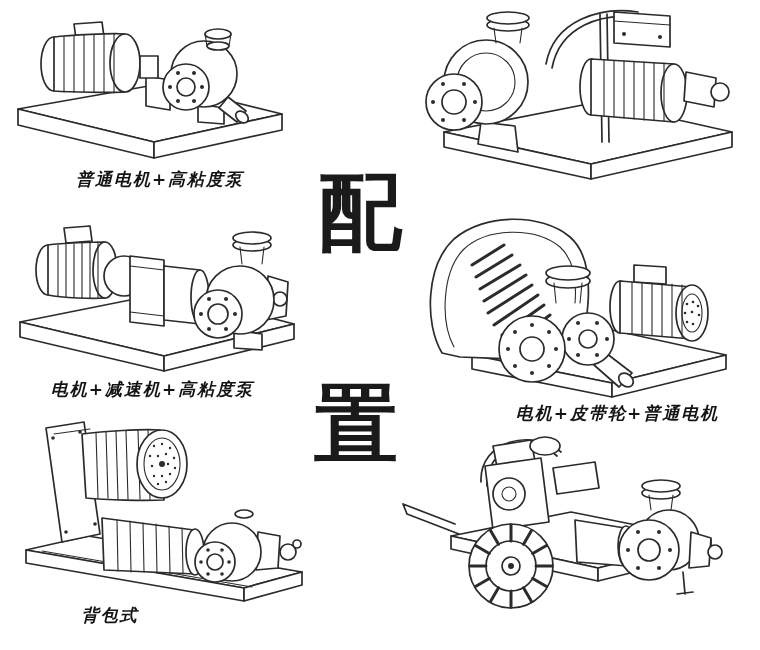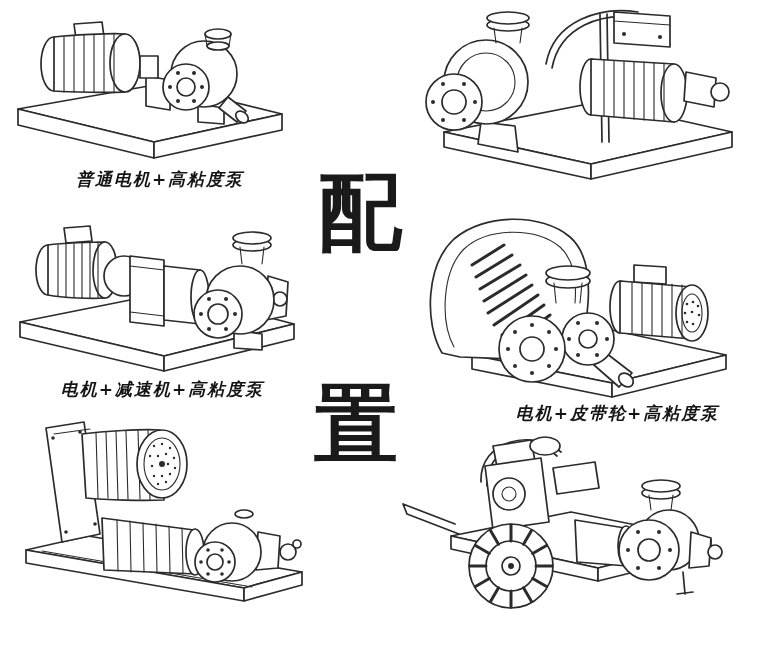--- a/index.html
+++ b/index.html
@@ -120,21 +120,21 @@
         <circle class="w" cx="206" cy="100" r="10"></circle>
         <circle class="dot" cx="223" cy="100" r="2"></circle>
           <circle class="dot" cx="214" cy="115" r="2"></circle>
         <circle class="dot" cx="197" cy="115" r="2"></circle>
           <circle class="dot" cx="189" cy="100" r="2"></circle>
         <circle class="dot" cx="197" cy="85" r="2"></circle>
           <circle class="dot" cx="214" cy="85" r="2"></circle>
       </g>
     </svg>
   </div>
-  <div class="caption" style="left:30px;top:378px;width:265px;">电机+减速机+高粘度泵</div>
+  <div class="caption" style="left:20px;top:378px;width:265px;">电机+减速机+高粘度泵</div>
 
   <div class="fig" style="left:420px;top:207px;">
     <svg width="316" height="198" viewBox="0 0 316 198">
       <g class="art">
         <path class="w" d="M52,148 L192,176 L306,148 L178,120 Z"></path>
         <path class="w" d="M52,148 L52,162 L192,190 L192,176 Z"></path>
         <path class="w" d="M192,190 L306,162 L306,148 L192,176 Z"></path>
         <path class="w" d="M22,146 C4,116 6,58 34,32 C64,6 122,6 150,30 C166,44 170,68 168,96 L164,140 L96,152 L40,150 Z"></path>
         <path class="thin" d="M34,140 C20,114 22,64 44,42 C68,20 116,20 140,40 C153,52 157,72 155,96"></path>
         <path class="thick" d="M52,58 L84,38 M56,70 L92,48 M60,82 L100,58 M64,94 L106,68 M68,106 L112,78 M74,118 L118,88 M82,128 L124,98 M92,136 L130,108"></path>
@@ -171,21 +171,21 @@
           <circle class="dot" cx="129" cy="159" r="2"></circle>
         <circle class="dot" cx="112" cy="166" r="2"></circle>
           <circle class="dot" cx="95" cy="159" r="2"></circle>
         <circle class="dot" cx="88" cy="142" r="2"></circle>
           <circle class="dot" cx="95" cy="125" r="2"></circle>
         <circle class="dot" cx="112" cy="118" r="2"></circle>
           <circle class="dot" cx="129" cy="125" r="2"></circle>
       </g>
     </svg>
   </div>
-  <div class="caption" style="left:500px;top:402px;width:235px;">电机+皮带轮+高粘度泵</div>
+  <div class="caption" style="left:500px;top:402px;width:235px;">电机+皮带轮+普通电机</div>
 
   <div class="bigchar" style="left:302px;top:382px;width:108px;">置</div>
 
   <div class="fig" style="left:12px;top:406px;">
     <svg width="300" height="196" viewBox="0 0 300 196">
       <g class="art">
         <path class="w" d="M14,144 L232,182 L290,166 L76,130 Z"></path>
         <path class="w" d="M14,144 L14,157 L232,195 L232,182 Z"></path>
         <path class="w" d="M232,195 L290,179 L290,166 L232,182 Z"></path>
         <path class="thin" d="M30,145 L240,181"></path>
@@ -227,20 +227,21 @@
         <circle class="w" cx="203" cy="156" r="8"></circle>
         <circle class="dot" cx="217" cy="156" r="1.8"></circle>
           <circle class="dot" cx="210" cy="168" r="1.8"></circle>
         <circle class="dot" cx="196" cy="168" r="1.8"></circle>
           <circle class="dot" cx="189" cy="156" r="1.8"></circle>
         <circle class="dot" cx="196" cy="144" r="1.8"></circle>
           <circle class="dot" cx="210" cy="144" r="1.8"></circle>
       </g>
     </svg>
   </div>
+  <div class="caption" style="left:45px;top:604px;width:130px;">背包式</div>
 
   <div class="fig" style="left:393px;top:424px;">
     <svg width="332" height="192" viewBox="0 0 332 192">
       <g class="art">
         <path d="M62,100 L10,80 M66,110 L14,90 M10,80 L14,90"></path>
         <path class="w" d="M58,112 L205,144 L318,116 L178,88 Z"></path>
         <path class="w" d="M58,112 L58,125 L205,157 L205,144 Z"></path>
         <path class="w" d="M205,157 L318,129 L318,116 L205,144 Z"></path>
         <path d="M88,58 C86,16 140,4 168,28 M94,62 C92,22 140,10 164,32"></path>
         <path class="w" d="M100,22 L138,16 L142,37 L104,43 Z"></path>

